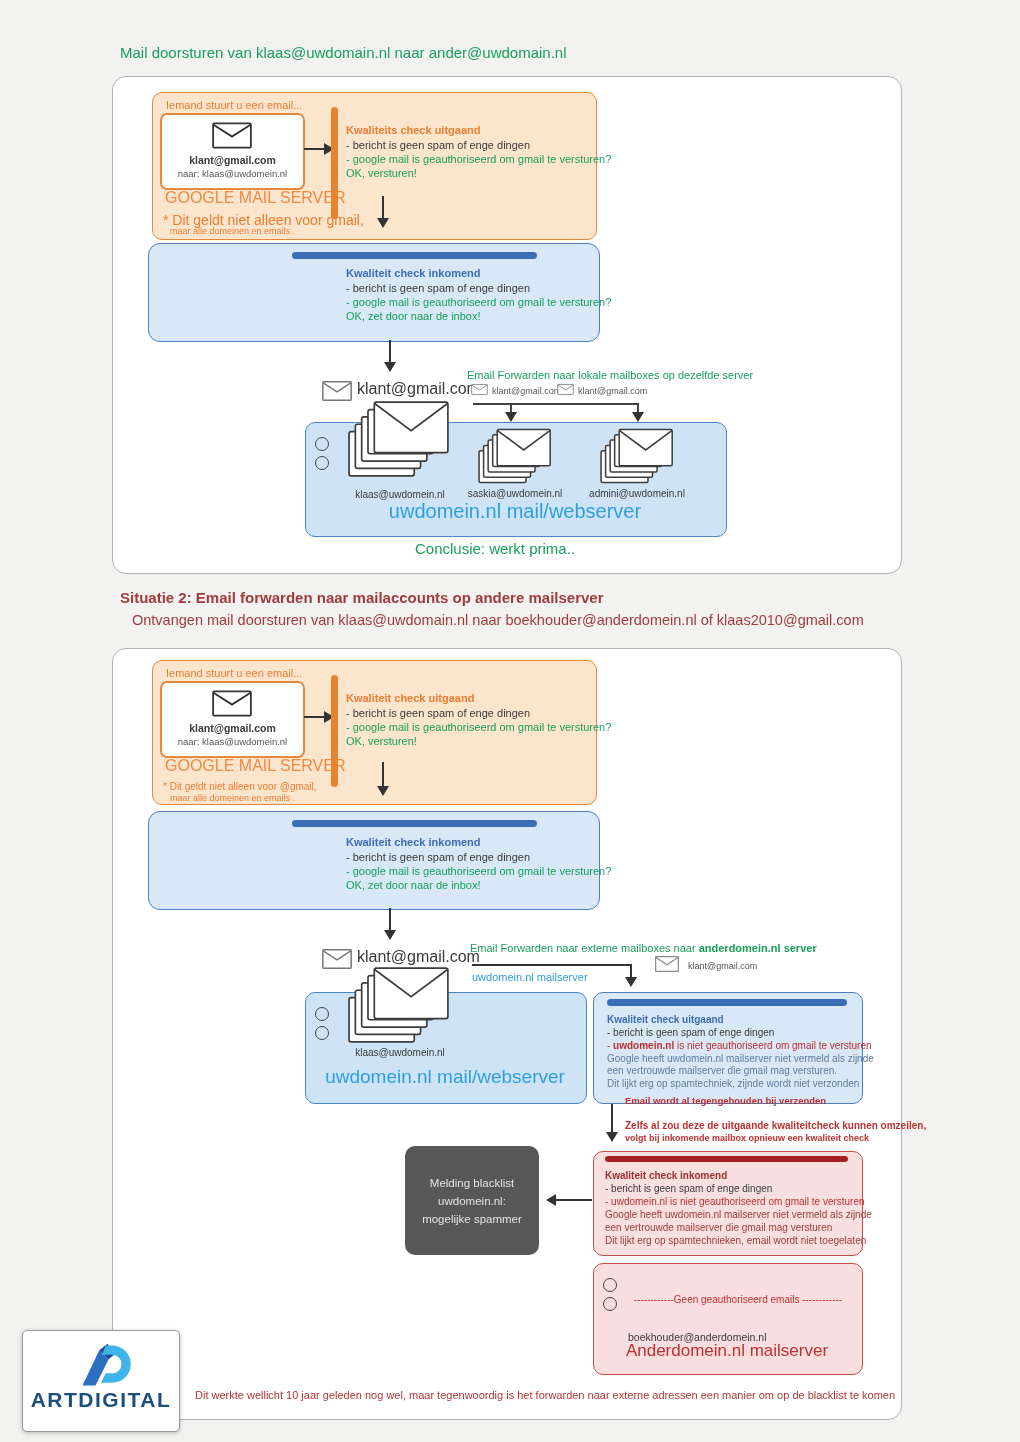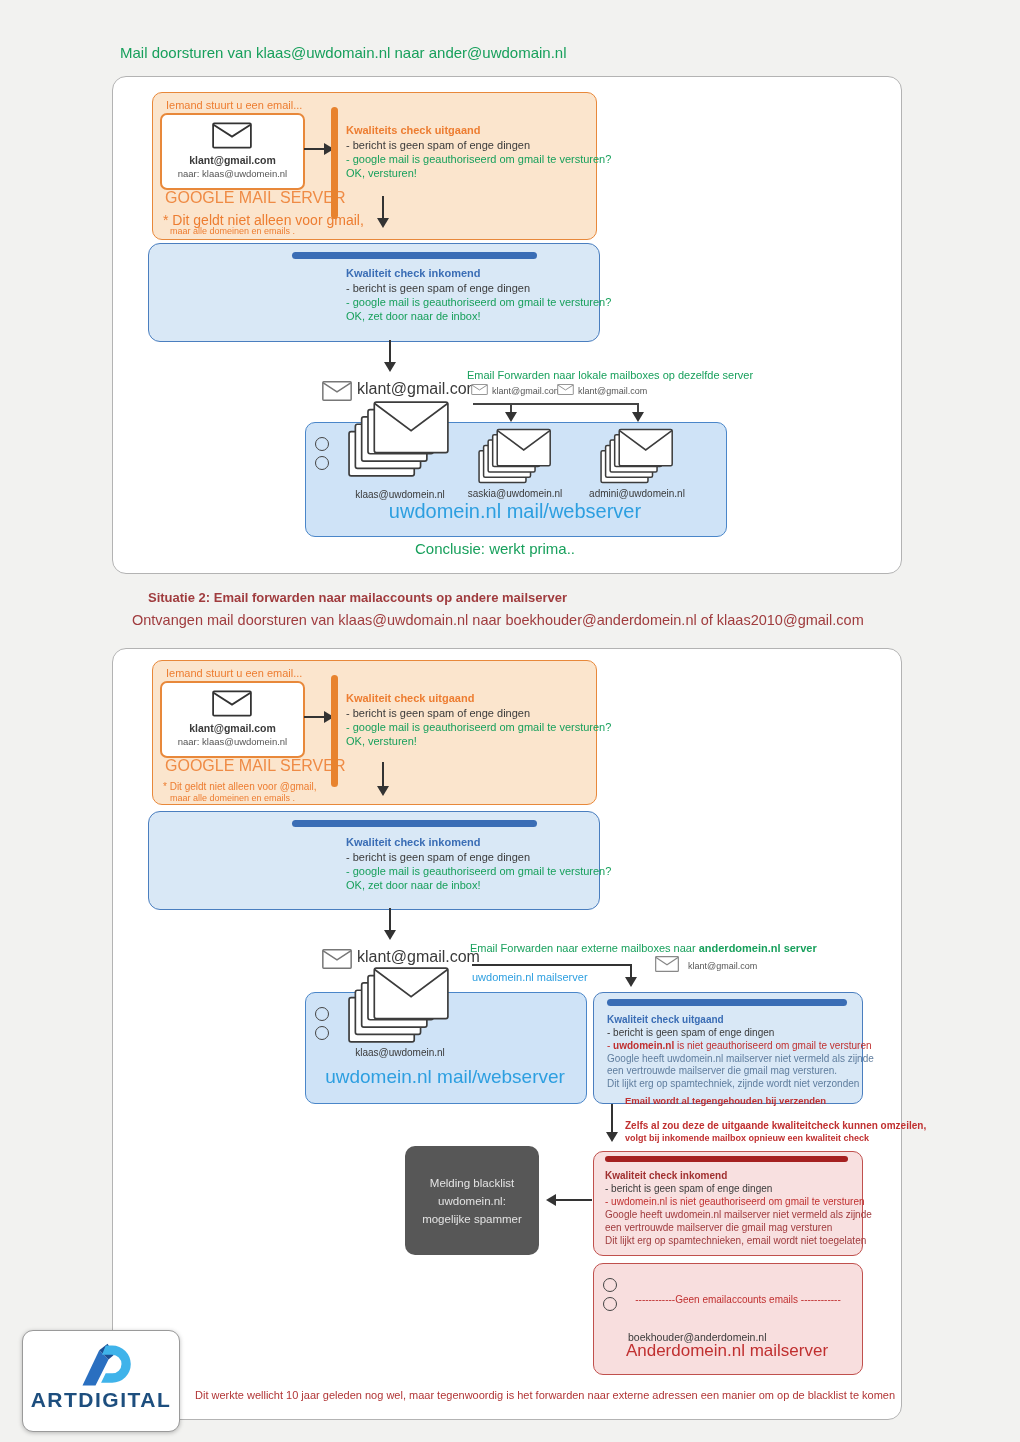--- a/index.html
+++ b/index.html
@@ -19,21 +19,21 @@
   .mailcard{position:absolute;background:#fff;border:2px solid #e8883a;border-radius:7px;}
   .pipe{position:absolute;border-radius:4px;}
   .vline{position:absolute;width:2px;background:#333;}
   .hline{position:absolute;height:2px;background:#333;}
   .arrD{position:absolute;width:0;height:0;border-left:6px solid transparent;border-right:6px solid transparent;border-top:10px solid #333;}
   .arrR{position:absolute;width:0;height:0;border-top:6px solid transparent;border-bottom:6px solid transparent;border-left:10px solid #333;}
   .arrL{position:absolute;width:0;height:0;border-top:6px solid transparent;border-bottom:6px solid transparent;border-right:10px solid #333;}
   .circ{position:absolute;width:12px;height:12px;border:1.7px solid #444;border-radius:50%;}
   .darkbox{position:absolute;background:#575757;border-radius:10px;display:flex;flex-direction:column;
            justify-content:center;align-items:center;color:#e3e3e3;font:11.5px/18px "Liberation Sans",sans-serif;}
-  .logo{position:absolute;background:#fff;border:1px solid #9a9a9a;border-radius:11px;box-shadow:0 1px 4px rgba(0,0,0,.25);}
+  .logo{position:absolute;background:#fff;border:1px solid #9a9a9a;border-radius:5px;box-shadow:0 1px 4px rgba(0,0,0,.25);}
 </style>
 </head>
 <body>
 
 <svg width="0" height="0" style="position:absolute" xmlns:xlink="http://www.w3.org/1999/xlink" aria-hidden="true">
   <defs>
     <g id="stk">
       <rect x="1" y="30" width="62" height="42" rx="2"></rect>
       <rect x="7" y="23" width="62" height="42" rx="2"></rect>
       <rect x="13" y="16" width="62" height="42" rx="2"></rect>
@@ -115,21 +115,21 @@
     </svg>
   <svg class="abs" style="left:600px;top:428px" width="74" height="56" viewBox="0 0 97 74" fill="#fff" stroke="#3c3c3c" stroke-width="2">
       <use href="#stk" xlink:href="#stk"></use>
     </svg>
   <div class="tx dk ctr" style="left:330px;top:488px;width:140px;font-size:10px">klaas@uwdomein.nl</div>
   <div class="tx dk ctr" style="left:445px;top:487px;width:140px;font-size:10px">saskia@uwdomein.nl</div>
   <div class="tx dk ctr" style="left:567px;top:487px;width:140px;font-size:10px">admini@uwdomein.nl</div>
   <div class="tx ctr" style="left:305px;top:504px;width:420px;font-size:20px;color:#2d9fe0">uwdomein.nl mail/webserver</div>
   <div class="tx grn ctr" style="left:330px;top:542px;width:330px;font-size:15px">Conclusie: werkt prima..</div>
 
-  <div class="tx drd b" style="left:148px;top:591px;font-size:13px">Situatie 2: Email forwarden naar mailaccounts op andere mailserver</div>
+  <div class="tx drd b" style="left:120px;top:591px;font-size:15px">Situatie 2: Email forwarden naar mailaccounts op andere mailserver</div>
   <div class="tx drd" style="left:132px;top:613px;font-size:14.5px">Ontvangen mail doorsturen van klaas@uwdomain.nl naar boekhouder@anderdomein.nl of klaas2010@gmail.com</div>
 
   <div class="panel" style="left:112px;top:648px;width:788px;height:770px"></div>
 
   <div class="gbox" style="left:152px;top:660px;width:443px;height:143px"></div>
   <div class="tx or" style="left:166px;top:666px">Iemand stuurt u een email...</div>
   <div class="mailcard" style="left:160px;top:681px;width:141px;height:73px">
     <svg class="abs" style="left:50px;top:7px" width="40" height="27" viewBox="0 0 36 24" fill="#fff" stroke="#333" stroke-width="1.6">
         <use href="#env" xlink:href="#env"></use>
       </svg>
@@ -209,21 +209,21 @@
     <span>Melding blacklist</span>
     <span>uwdomein.nl:</span>
     <span>mogelijke spammer</span>
   </div>
   <div class="hline" style="left:556px;top:1199px;width:36px"></div>
   <div class="arrL" style="left:546px;top:1194px"></div>
 
   <div class="redbox" style="left:593px;top:1263px;width:268px;height:110px;background:#f8dede"></div>
   <div class="circ" style="left:603px;top:1278px"></div>
   <div class="circ" style="left:603px;top:1297px"></div>
-  <div class="tx rd ctr" style="left:618px;top:1293px;width:240px;font-size:10px">------------Geen emailaccounts emails ------------</div>
+  <div class="tx rd ctr" style="left:618px;top:1293px;width:240px;font-size:10px">------------Geen geauthoriseerd emails ------------</div>
   <div class="tx dk" style="left:628px;top:1330px;font-size:10.5px">boekhouder@anderdomein.nl</div>
   <div class="tx rd ctr" style="left:593px;top:1344px;width:268px;font-size:17px">Anderdomein.nl mailserver</div>
 
   <div class="tx" style="left:195px;top:1388px;font-size:11px;color:#b13535">Dit werkte wellicht 10 jaar geleden nog wel, maar tegenwoordig is het forwarden naar externe adressen een manier om op de blacklist te komen</div>
 
   <div class="logo" style="left:22px;top:1330px;width:156px;height:100px">
     <svg class="abs" style="left:48px;top:8px" width="62" height="52" viewBox="0 0 66 56">
       <path d="M12 50 L30 12 L40 22 L26 50 Z" fill="#2a6fc0"></path>
       <path d="M30 12 L39 5 L46 17 L40 22 Z" fill="#1d4f93"></path>
       <path d="M37 7 h7 a20 20 0 0 1 0 40 h-12 l5 -10 h7 a10 10 0 0 0 0 -20 h-11 Z" fill="#3fb3ea"></path>

